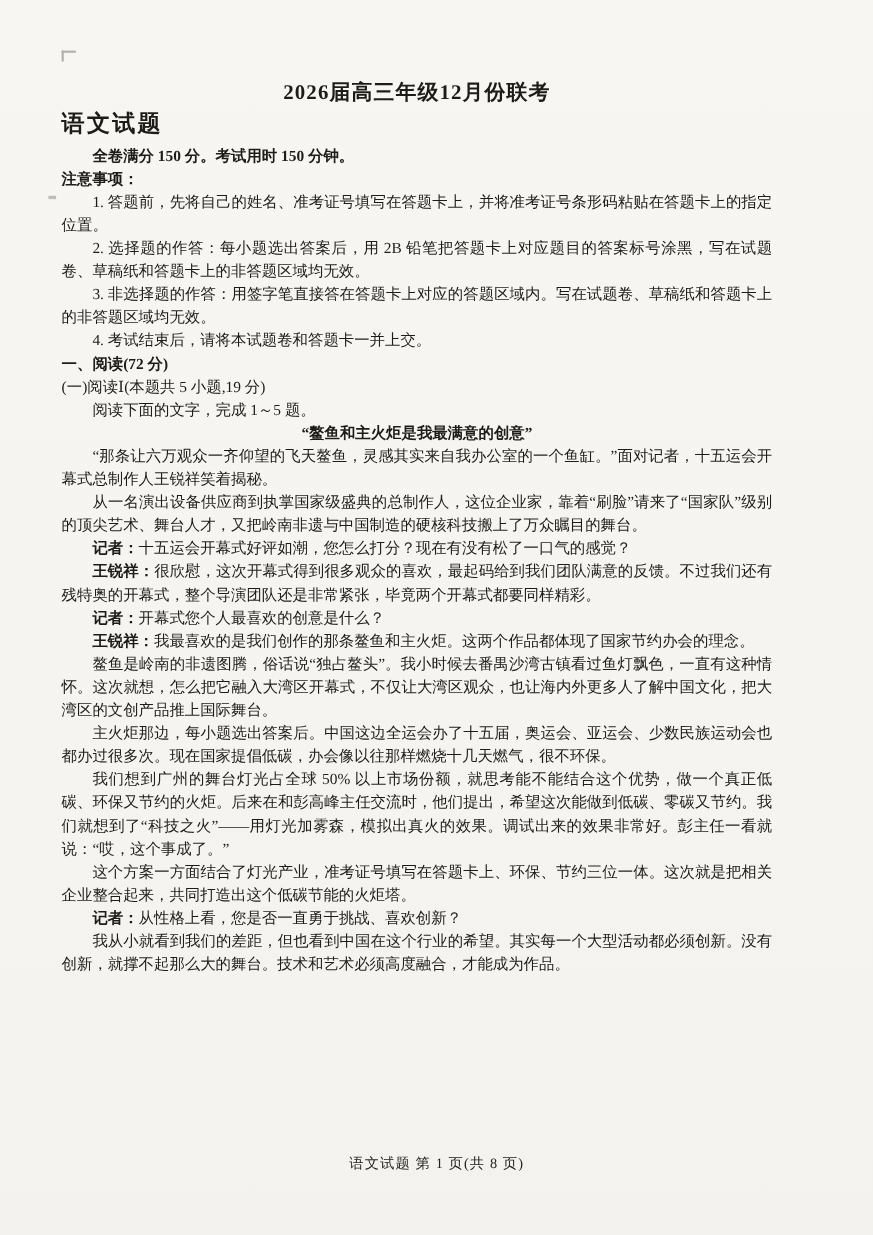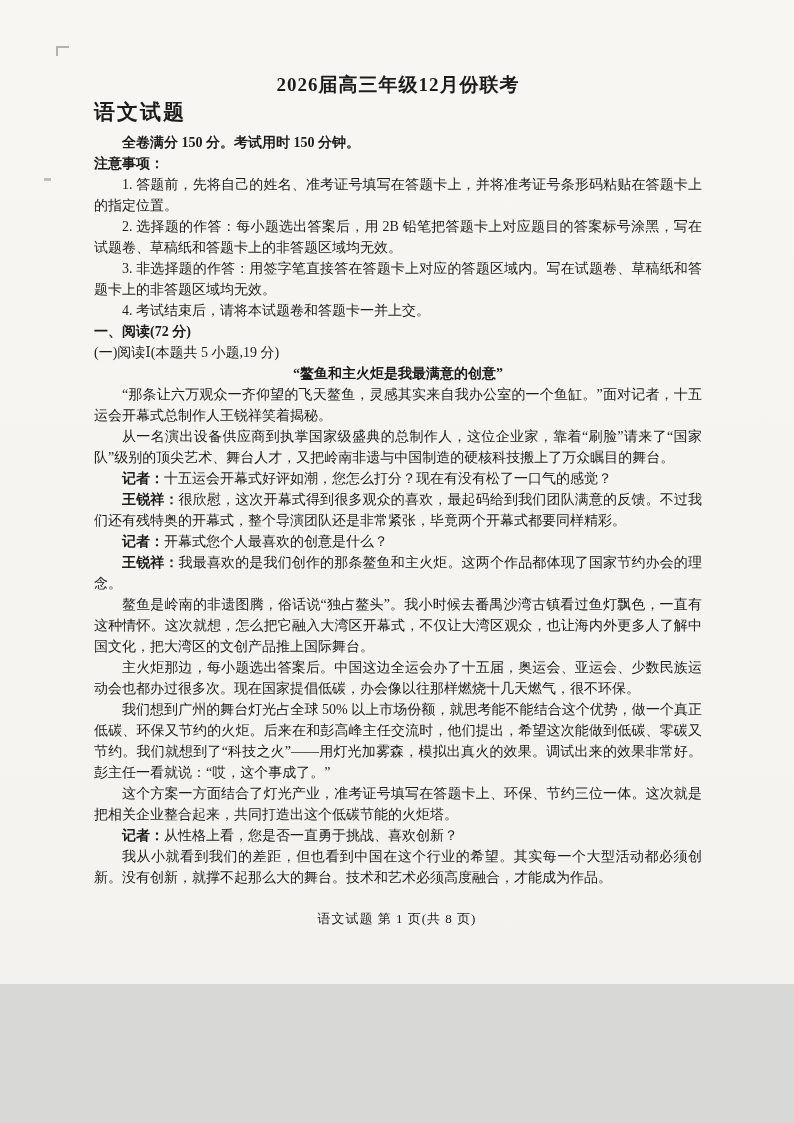--- a/index.html
+++ b/index.html
@@ -3,28 +3,28 @@
 <meta charset="utf-8">
 <style>
   html, body {
     margin: 0;
     padding: 0;
     background: #d8d8d6;
   }
   .page {
     position: relative;
     width: 794px;
-    height: 984px;
+    height: 1123px;
     margin: 0 auto;
     box-sizing: border-box;
     background: linear-gradient(180deg, #f7f6f2 0%, #f5f4f0 60%, #f3f2ee 100%);
     color: #1d1c1a;
     font-family: "Liberation Serif", "DejaVu Serif", serif;
     overflow: hidden;
-    padding: 72px 92px 0 94px;
+    padding: 72px 92px 0 56px;
   }
   .scan-corner {
     position: absolute;
     left: 56px;
     top: 46px;
     width: 11px;
     height: 8px;
     border-left: 2px solid #8f8e8a;
     border-top: 2px solid #8f8e8a;
     opacity: 0.65;
@@ -106,20 +106,21 @@
 
   <div id="content" class="body-text">
       <p class="para bold-indent">全卷满分 150 分。考试用时 150 分钟。</p>
       <p class="para bold">注意事项：</p>
       <p class="para indent">1. 答题前，先将自己的姓名、准考证号填写在答题卡上，并将准考证号条形码粘贴在答题卡上的指定位置。</p>
       <p class="para indent">2. 选择题的作答：每小题选出答案后，用 2B 铅笔把答题卡上对应题目的答案标号涂黑，写在试题卷、草稿纸和答题卡上的非答题区域均无效。</p>
       <p class="para indent">3. 非选择题的作答：用签字笔直接答在答题卡上对应的答题区域内。写在试题卷、草稿纸和答题卡上的非答题区域均无效。</p>
       <p class="para indent">4. 考试结束后，请将本试题卷和答题卡一并上交。</p>
       <p class="para bold">一、阅读(72 分)</p>
       <p class="para plain">(一)阅读Ⅰ(本题共 5 小题,19 分)</p>
+      <p class="para indent">阅读下面的文字，完成 1～5 题。</p>
       <p class="para center-bold">“鳌鱼和主火炬是我最满意的创意”</p>
       <p class="para indent">“那条让六万观众一齐仰望的飞天鳌鱼，灵感其实来自我办公室的一个鱼缸。”面对记者，十五运会开幕式总制作人王锐祥笑着揭秘。</p>
       <p class="para indent">从一名演出设备供应商到执掌国家级盛典的总制作人，这位企业家，靠着“刷脸”请来了“国家队”级别的顶尖艺术、舞台人才，又把岭南非遗与中国制造的硬核科技搬上了万众瞩目的舞台。</p>
       <p class="para dialog"><b class="lead">记者：</b>十五运会开幕式好评如潮，您怎么打分？现在有没有松了一口气的感觉？</p>
       <p class="para dialog"><b class="lead">王锐祥：</b>很欣慰，这次开幕式得到很多观众的喜欢，最起码给到我们团队满意的反馈。不过我们还有残特奥的开幕式，整个导演团队还是非常紧张，毕竟两个开幕式都要同样精彩。</p>
       <p class="para dialog"><b class="lead">记者：</b>开幕式您个人最喜欢的创意是什么？</p>
       <p class="para dialog"><b class="lead">王锐祥：</b>我最喜欢的是我们创作的那条鳌鱼和主火炬。这两个作品都体现了国家节约办会的理念。</p>
       <p class="para indent">鳌鱼是岭南的非遗图腾，俗话说“独占鳌头”。我小时候去番禺沙湾古镇看过鱼灯飘色，一直有这种情怀。这次就想，怎么把它融入大湾区开幕式，不仅让大湾区观众，也让海内外更多人了解中国文化，把大湾区的文创产品推上国际舞台。</p>
       <p class="para indent">主火炬那边，每小题选出答案后。中国这边全运会办了十五届，奥运会、亚运会、少数民族运动会也都办过很多次。现在国家提倡低碳，办会像以往那样燃烧十几天燃气，很不环保。</p>
       <p class="para indent">我们想到广州的舞台灯光占全球 50% 以上市场份额，就思考能不能结合这个优势，做一个真正低碳、环保又节约的火炬。后来在和彭高峰主任交流时，他们提出，希望这次能做到低碳、零碳又节约。我们就想到了“科技之火”——用灯光加雾森，模拟出真火的效果。调试出来的效果非常好。彭主任一看就说：“哎，这个事成了。”</p>

